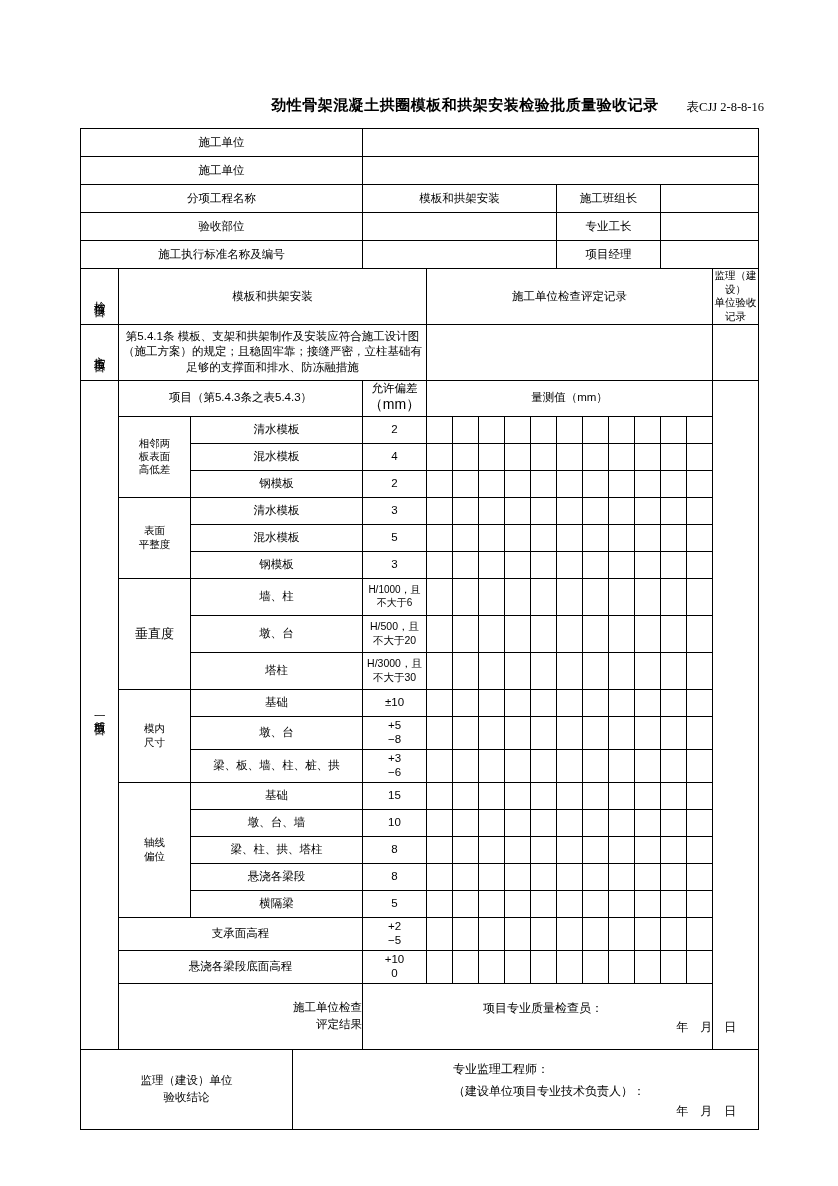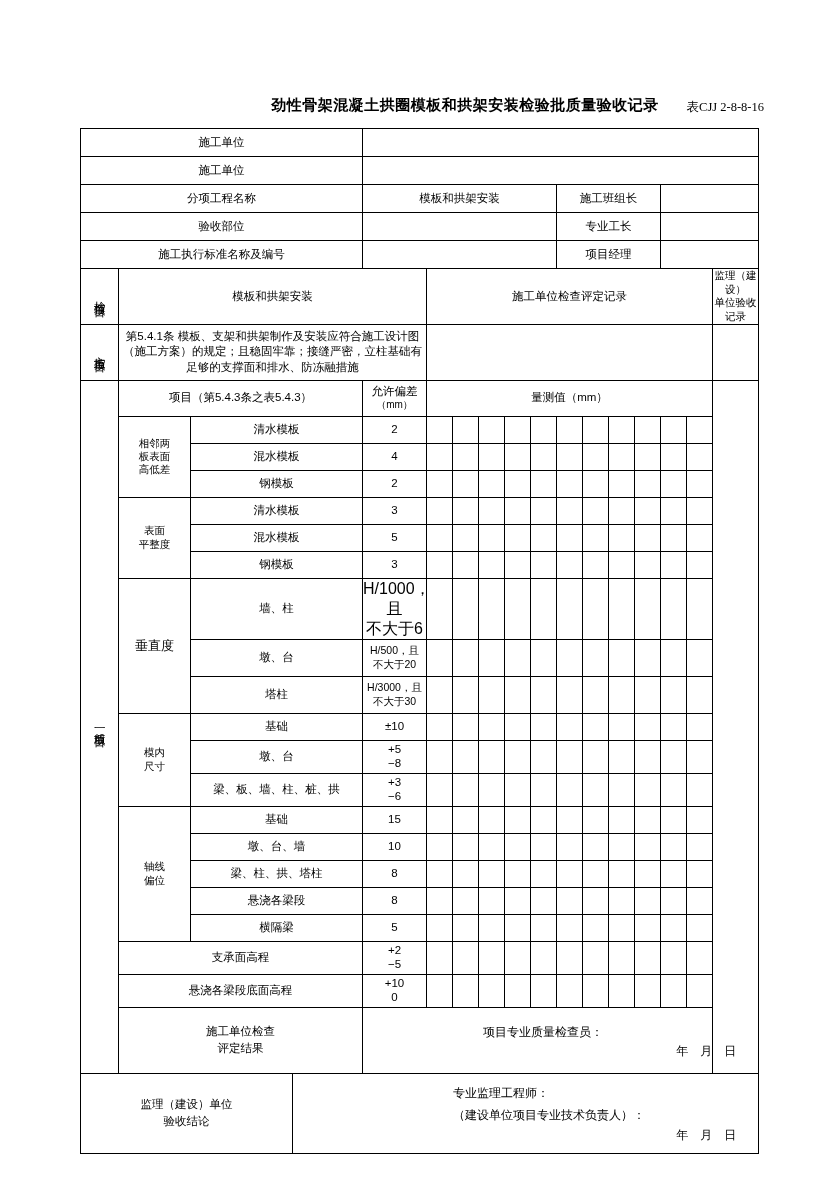--- a/index.html
+++ b/index.html
@@ -47,21 +47,21 @@
   }
   .lead {
     text-align:left;
     font-size:11.5px;
     line-height:1.5;
     padding:3px 4px 3px 6px;
     letter-spacing:0px;
   }
   .twoline { line-height:1.25; }
   .small { font-size:10.5px;margin-top:48px; }
-  .mm { font-size:10px; }
+  .mm { font-size:14px; }
   .signblock {
     text-align:left;
     padding-left:120px;
     font-size:12px;
     line-height:1.9;
   }
   .dateline {
     text-align:right;
     padding-right:22px;
     font-size:12px;
@@ -261,21 +261,21 @@
           <td></td>
           <td></td>
     </tr>
 
     <tr style="height:37px">
       <td rowspan="3">
         <div style="font-size:13px;">垂直度</div>
       </td>
       <td colspan="2">墙、柱</td>
       <td class="twoline">
-        <div style="font-size:16px;line-height:1.25;">H/1000，且<br>不大于6</div>
+        <div style="font-size:10px;line-height:1.25;">H/1000，且<br>不大于6</div>
       </td>
       <td></td>
           <td></td>
           <td></td>
           <td></td>
           <td></td>
           <td></td>
           <td></td>
           <td></td>
           <td></td>
@@ -479,21 +479,21 @@
           <td></td>
           <td></td>
           <td></td>
           <td></td>
           <td></td>
           <td></td>
     </tr>
 
     <tr style="height:66px">
       <td colspan="3">
-        <div style="line-height:1.5;">施工单位检查<br>评定结果</div>
+        <div style="line-height:1.5;text-align:right;">施工单位检查<br>评定结果</div>
       </td>
       <td colspan="14">
         <div class="signblock">项目专业质量检查员：</div>
         <div class="dateline">年　月　日</div>
       </td>
     </tr>
 
     <tr style="height:80px">
       <td colspan="3">
         <div style="line-height:1.5;">监理（建设）单位<br>验收结论</div>

